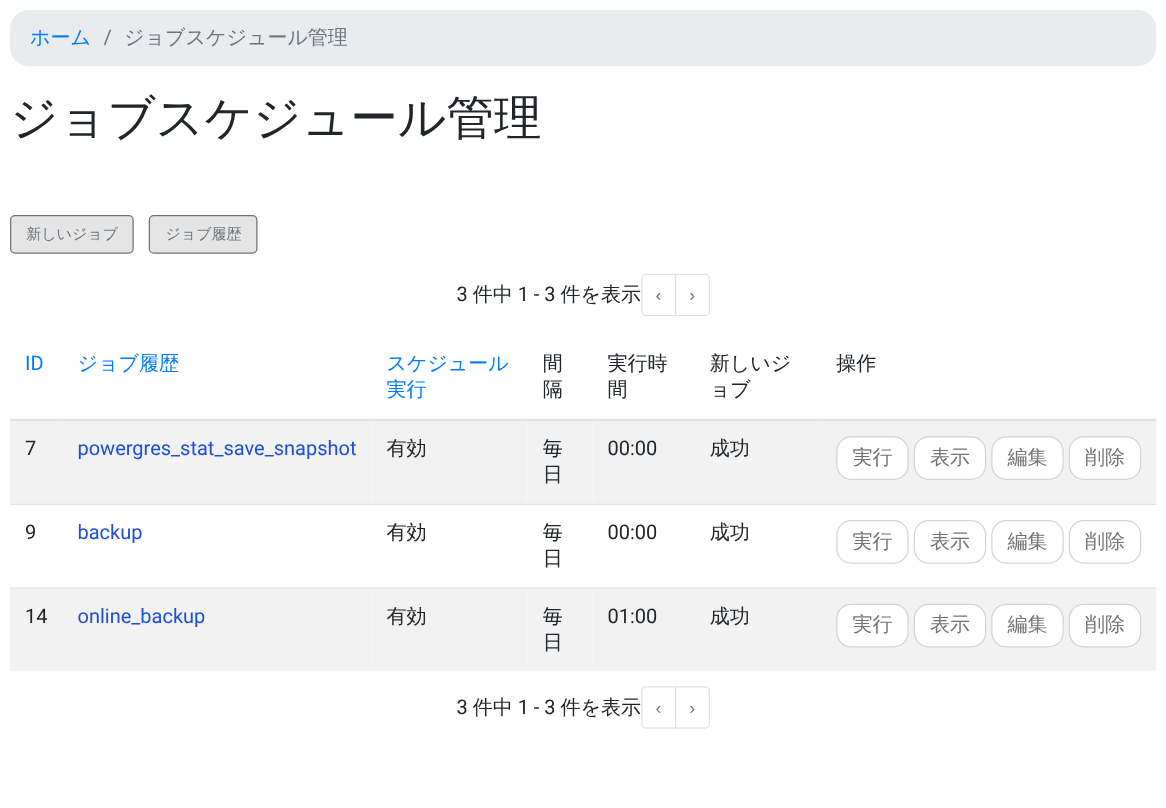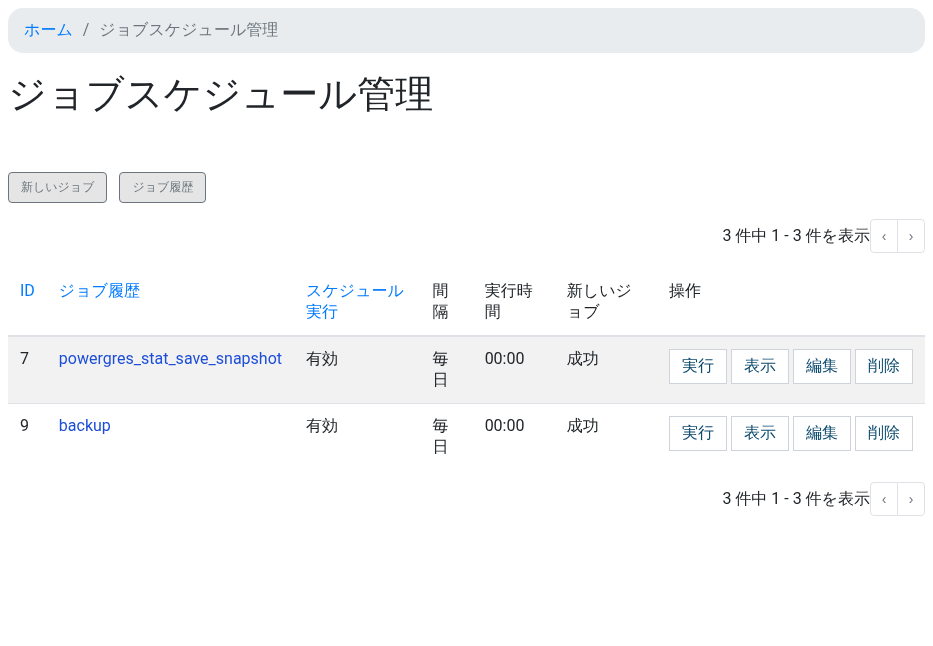--- a/index.html
+++ b/index.html
@@ -46,21 +46,21 @@
       border: 1px solid #6c757d;
       background: #e5e5e5;
       color: #6c757d;
       border-radius: 4px;
       cursor: pointer;
       margin-right: 8px;
       margin-top: 28px;
     }
     .pagination-row {
       display: flex;
-      justify-content: flex-end;
+      justify-content: center;
       align-items: center;
       margin-bottom: 16px;
     }
     .pagination-row.bottom {
       margin-top: 12px;
       margin-bottom: 0;
     }
     .summary {
       color: #212529;
     }
@@ -113,22 +113,22 @@
       background: #f2f2f2;
     }
     .actions {
       white-space: nowrap;
     }
     .action-btn {
       padding: 6px 12px;
       font-size: 16px;
       border: 1px solid #ced4da;
       background: #fff;
-      color: #0c4a6e;
-      border-radius: 0;
+      color: #737373;
+      border-radius: 12px;
       cursor: pointer;
       margin-right: 4px;
     }
     .action-btn:last-child {
       margin-right: 0;
     }
   </style>
 </head>
 <body>
 
@@ -177,20 +177,29 @@
       </tr>
       <tr>
         <td>9</td>
         <td><a href="#">backup</a></td>
         <td>有効</td>
         <td>毎日</td>
         <td>00:00</td>
         <td>成功</td>
         <td class="actions"><button class="action-btn">実行</button><button class="action-btn">表示</button><button class="action-btn">編集</button><button class="action-btn">削除</button></td>
       </tr>
+      <tr>
+        <td>14</td>
+        <td><a href="#">online_backup</a></td>
+        <td>有効</td>
+        <td>毎日</td>
+        <td>01:00</td>
+        <td>成功</td>
+        <td class="actions"><button class="action-btn">実行</button><button class="action-btn">表示</button><button class="action-btn">編集</button><button class="action-btn">削除</button></td>
+      </tr>
     </tbody>
 </table>
 
 <div class="pagination-row bottom">
   <div class="summary">3 件中 1 - 3 件を表示</div>
   <div class="pager">
     <button class="pager-btn">‹</button>
     <button class="pager-btn">›</button>
   </div>
 </div>

